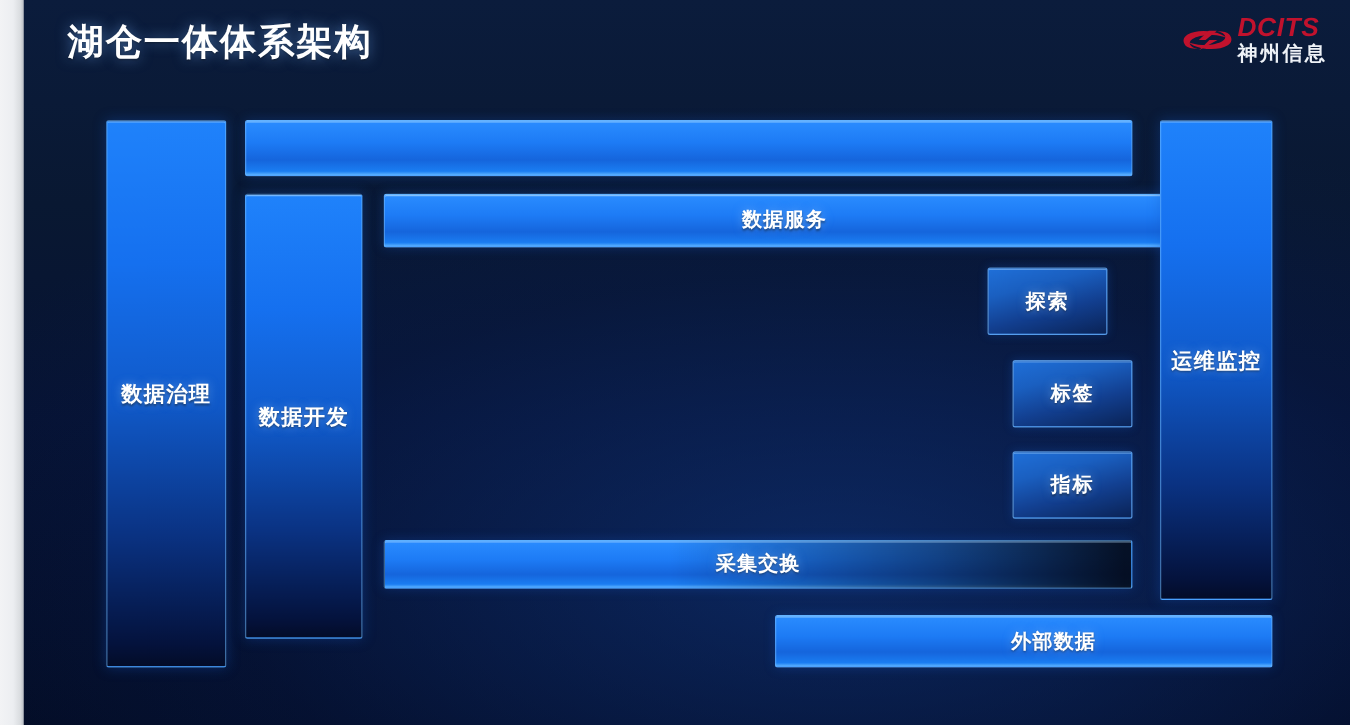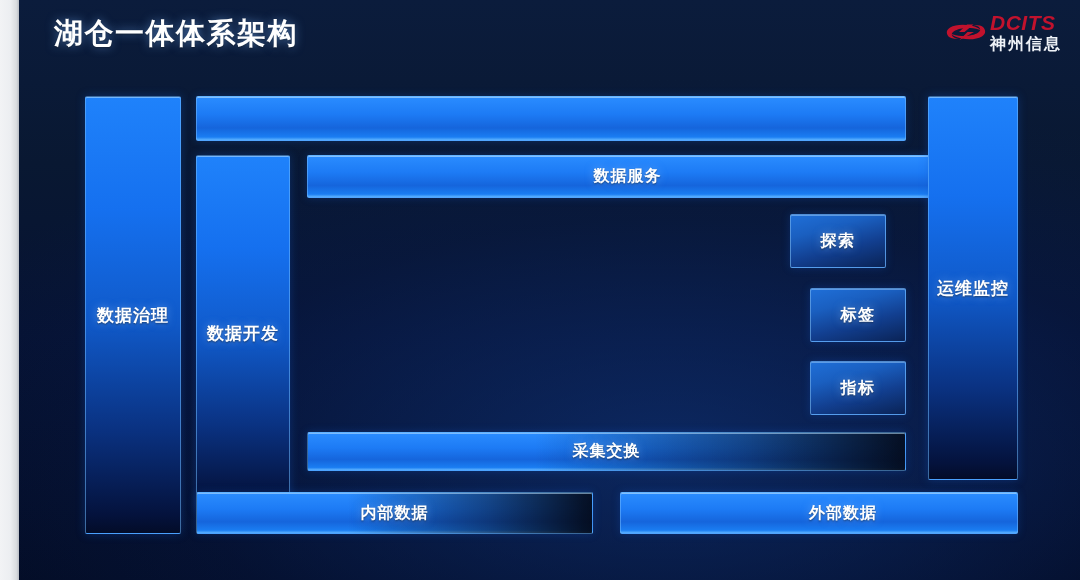--- a/index.html
+++ b/index.html
@@ -180,23 +180,20 @@
     <span>标签</span>
   </div>
   <div class="box bar-fade" style="left:307px; top:432px; width:599px; height:39px;">
     <span>采集交换</span>
   </div>
 
   <div class="box chip" style="left:810px; top:361px; width:96px; height:54px;">
     <span>指标</span>
   </div>
 
-  <div class="box bar-fade" style="left:196px; top:492px; width:397px; height:42px;">
-    <span>内部数据</span>
-  </div>
 
   <div class="box bar" style="left:620px; top:492px; width:398px; height:42px;padding-left:48px;">
     <span>外部数据</span>
   </div>
 
   <div class="box pillar" style="left:928px; top:96px; width:90px; height:384px;">
     <span>运维监控</span>
   </div>
 
 </div>

